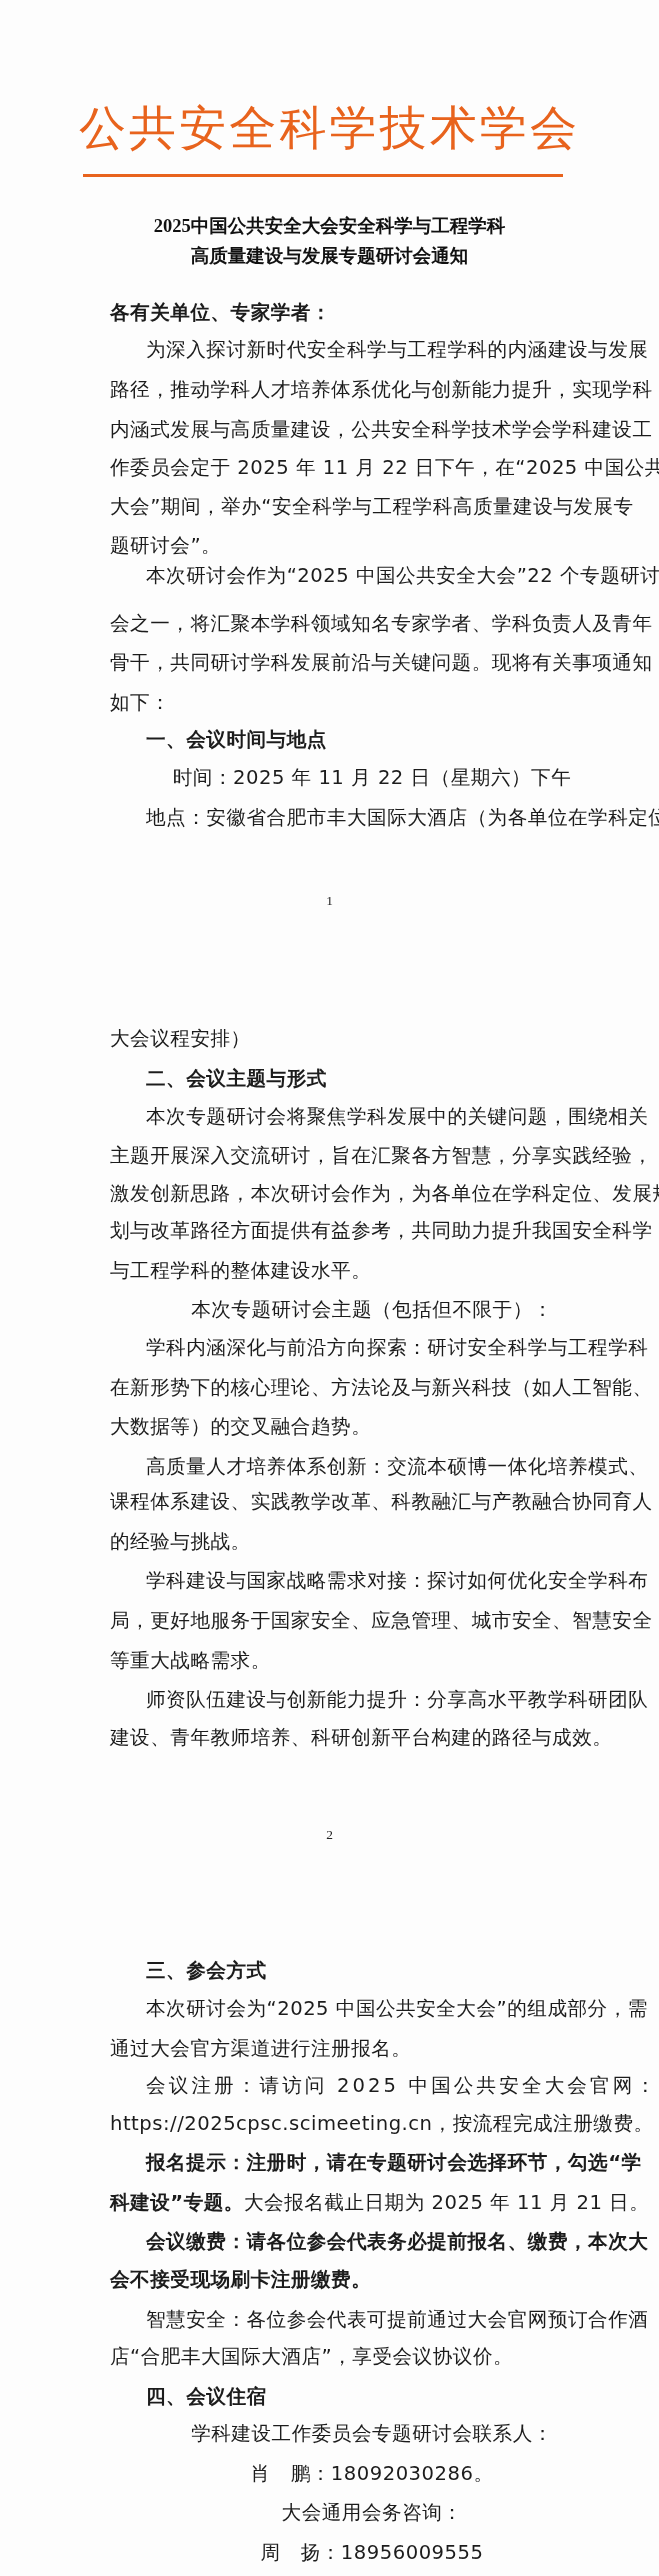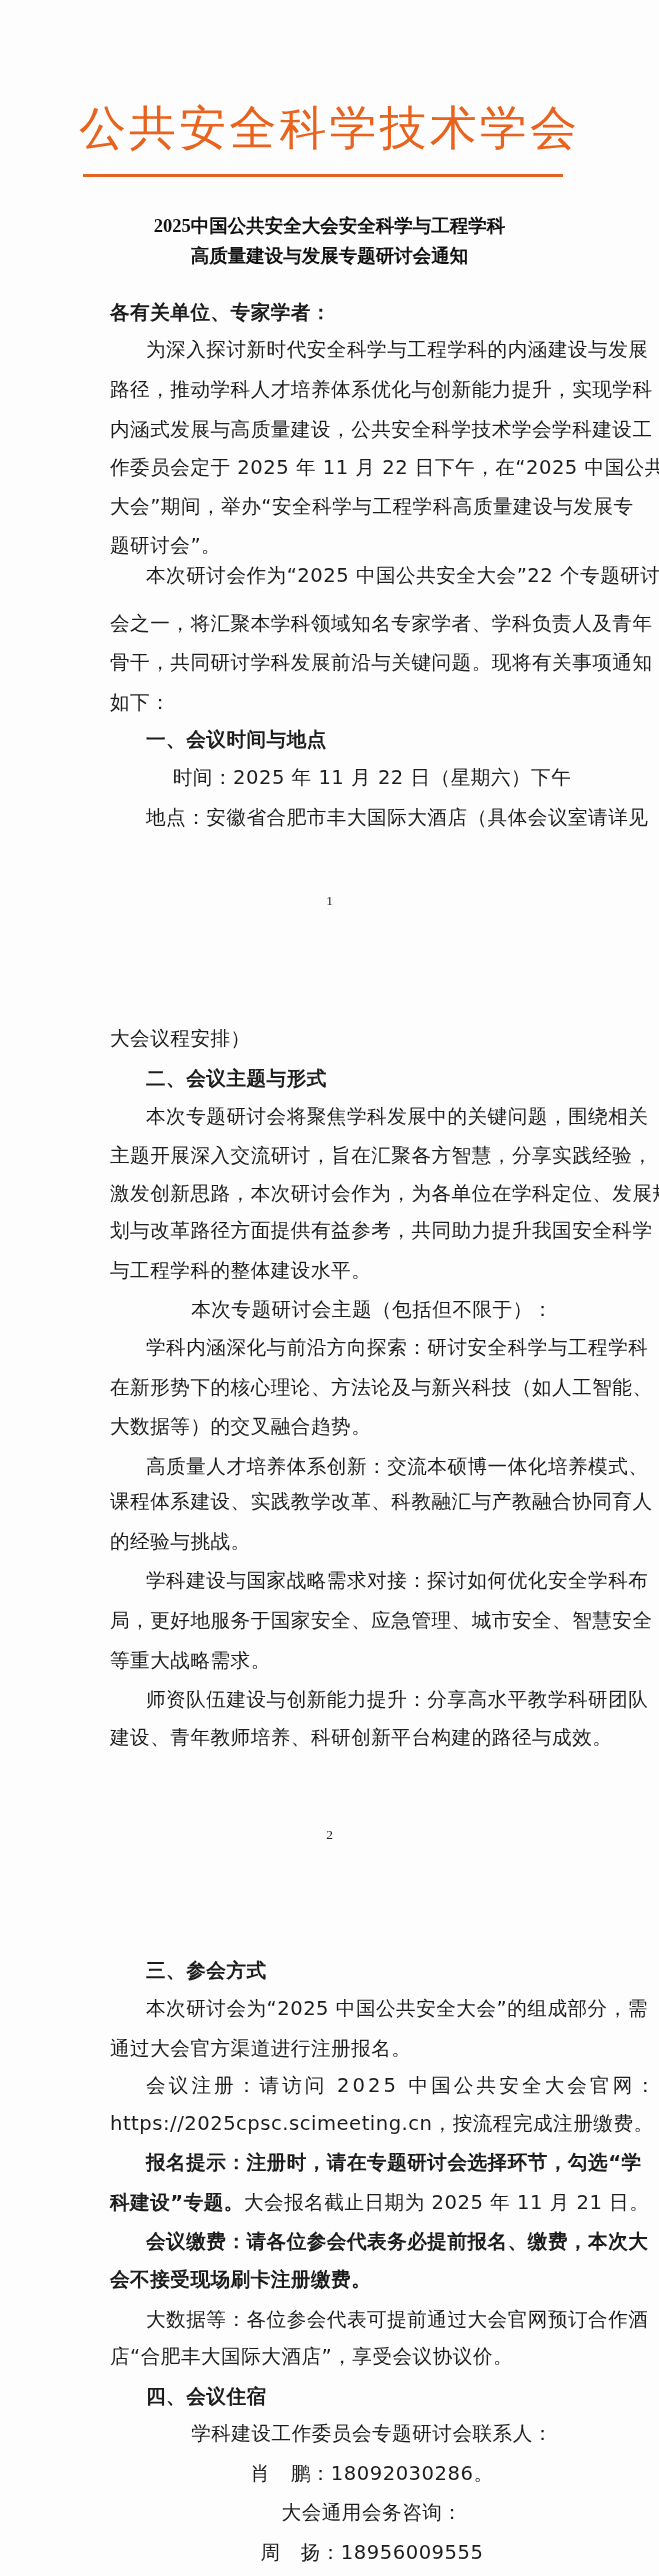--- a/index.html
+++ b/index.html
@@ -52,21 +52,21 @@
 <div class="abs line" style="top:495px">大会”期间，举办“安全科学与工程学科高质量建设与发展专</div>
 <div class="abs line" style="top:534px">题研讨会”。</div>
 
 <div class="abs line indent" style="top:564px">本次研讨会作为“2025 中国公共安全大会”22 个专题研讨</div>
 <div class="abs line" style="top:612px">会之一，将汇聚本学科领域知名专家学者、学科负责人及青年</div>
 <div class="abs line" style="top:651px">骨干，共同研讨学科发展前沿与关键问题。现将有关事项通知</div>
 <div class="abs line" style="top:691px">如下：</div>
 
 <div class="abs line sec" style="top:728px">一、会议时间与地点</div>
 <div class="abs line indent" style="top:766px">时间：2025 年 11 月 22 日（星期六）下午</div>
-<div class="abs line indent" style="top:806px">地点：安徽省合肥市丰大国际大酒店（具体会议室请详见</div>
+<div class="abs line indent" style="top:806px">地点：安徽省合肥市丰大国际大酒店（为各单位在学科定位</div>
 
 <div class="abs page-num" style="top:893px">1</div>
 
 <div class="abs line" style="top:1027px">大会议程安排）</div>
 <div class="abs line sec" style="top:1067px">二、会议主题与形式</div>
 <div class="abs line indent" style="top:1105px">本次专题研讨会将聚焦学科发展中的关键问题，围绕相关</div>
 <div class="abs line" style="top:1144px">主题开展深入交流研讨，旨在汇聚各方智慧，分享实践经验，</div>
 <div class="abs line" style="top:1182px">激发创新思路，本次研讨会作为，为各单位在学科定位、发展规</div>
 <div class="abs line" style="top:1219px">划与改革路径方面提供有益参考，共同助力提升我国安全科学</div>
 <div class="abs line" style="top:1259px">与工程学科的整体建设水平。</div>
@@ -97,21 +97,21 @@
 <div class="abs line" style="top:2112px">https://2025cpsc.scimeeting.cn，按流程完成注册缴费。</div>
 
 <div class="abs line indent bold" style="top:2151px">报名提示：注册时，请在专题研讨会选择环节，勾选“学</div>
 <div class="abs line" style="top:2191px">
   <span class="bold">科建设”专题。</span><span>大会报名截止日期为 2025 年 11 月 21 日。</span>
 </div>
 
 <div class="abs line indent bold" style="top:2230px">会议缴费：请各位参会代表务必提前报名、缴费，本次大</div>
 <div class="abs line bold" style="top:2268px">会不接受现场刷卡注册缴费。</div>
 
-<div class="abs line indent" style="top:2308px">大数据等：各位参会代表可提前通过大会官网预订合作酒</div>
+<div class="abs line indent" style="top:2308px">智慧安全：各位参会代表可提前通过大会官网预订合作酒</div>
 <div class="abs line" style="top:2345px">店“合肥丰大国际大酒店”，享受会议协议价。</div>
 
 <div class="abs line sec" style="top:2385px">四、会议住宿</div>
 <div class="abs line indent" style="top:2422px">学科建设工作委员会专题研讨会联系人：</div>
 <div class="abs line indent" style="top:2462px">肖　鹏：18092030286。</div>
 <div class="abs line indent" style="top:2501px">大会通用会务咨询：</div>
 <div class="abs line indent" style="top:2541px">周　扬：18956009555</div>
 
 
 </body></html>

